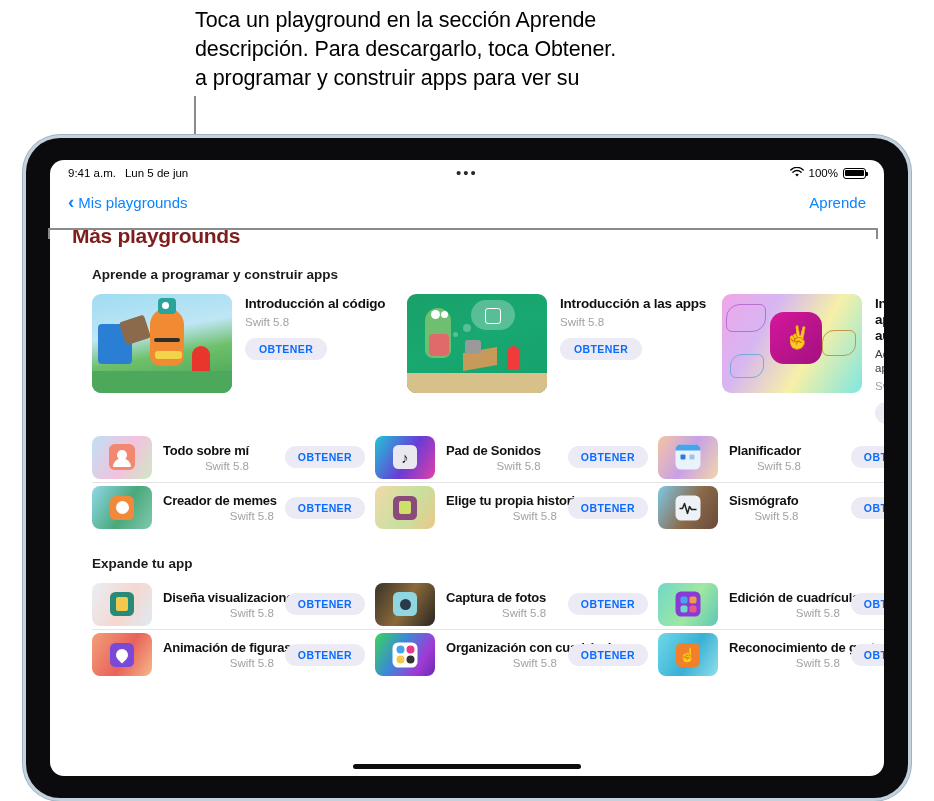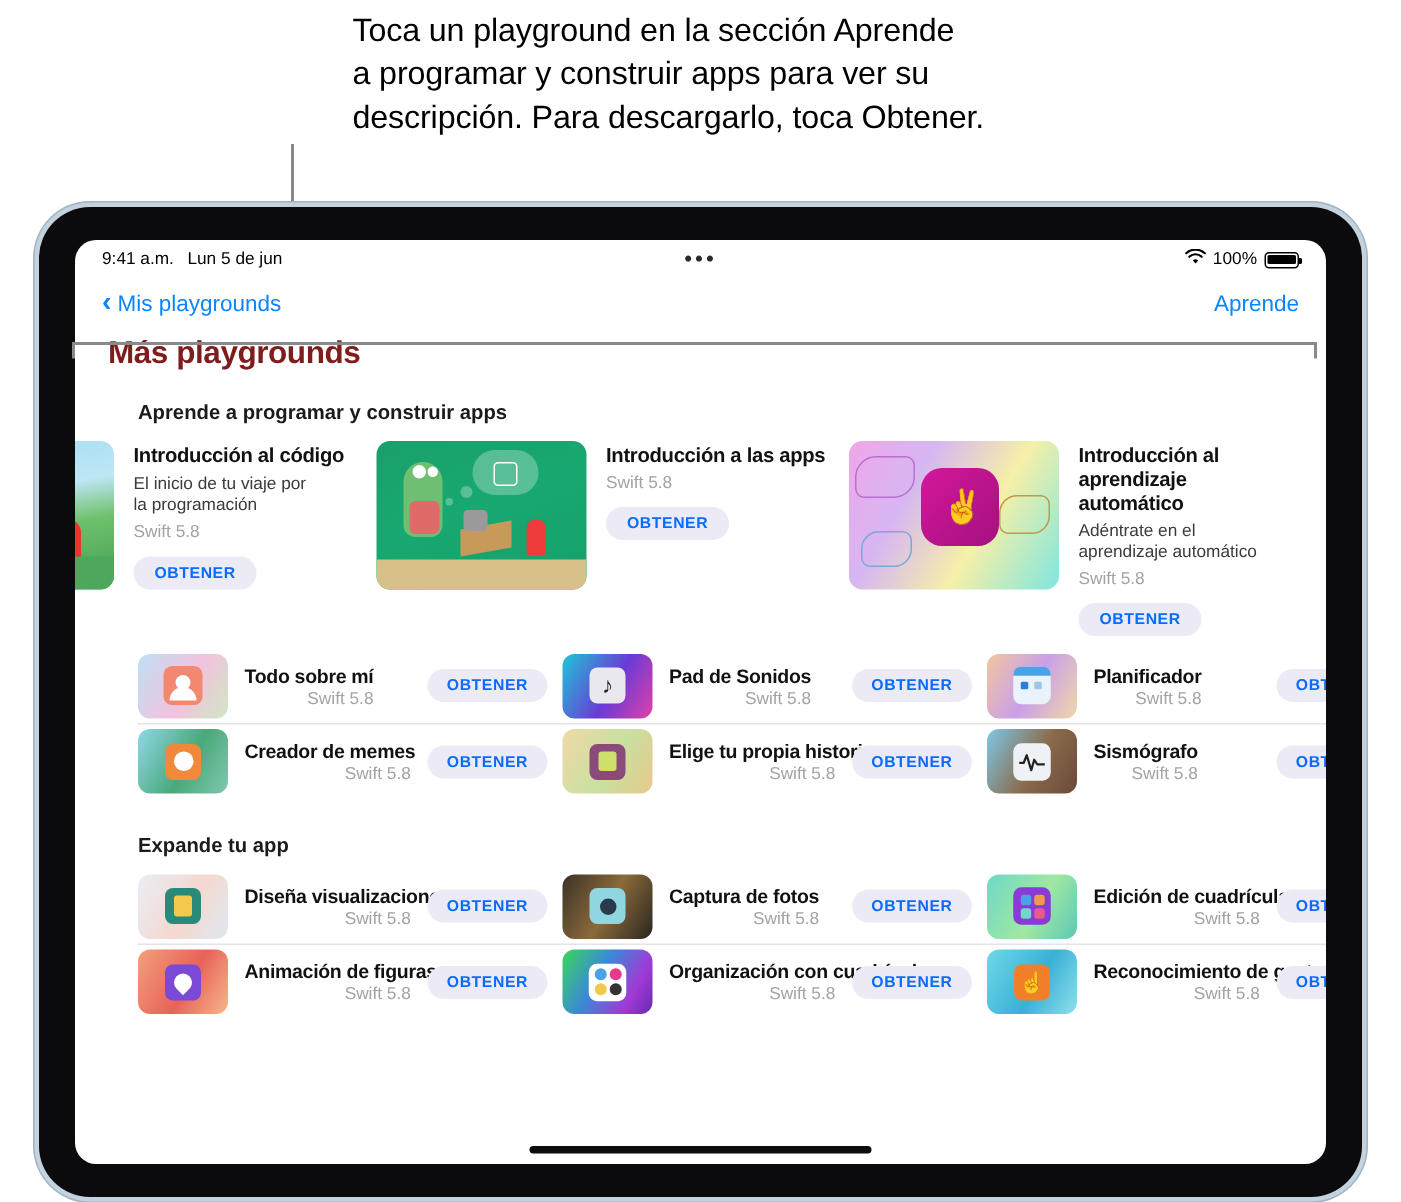--- a/index.html
+++ b/index.html
@@ -13,21 +13,21 @@
   
   #callout-text {
     position: absolute;
     left: 195px; top: 6px;
     width: 600px;
     font-size: 21.5px;
     line-height: 29px;
     color: #000;
     letter-spacing: -0.1px;
   }
-  #callout-text div { white-space: nowrap; margin-left: 40px; }
+  #callout-text div { white-space: nowrap; }
 
   #callout-leader {
     position: absolute;
     left: 194px; top: 96px;
     width: 2px; height: 132px;
     background: #8a8a8a;
   }
 
   
   #device-frame {
@@ -125,21 +125,20 @@
   .see-all {
     margin-left: auto; margin-right: 22px;
     font-size: 11.5px; font-weight: normal;
     color: #0a84ff; cursor: pointer;
   }
 
   
   #featured-row {
     display: flex; margin-top: 12px; margin-left: 20px;
     gap: 19px;
-    justify-content: flex-end;
   }
   .featured-card { display: flex; gap: 13px; width: 296px; flex: 0 0 auto; cursor: pointer; }
   .featured-thumb {
     width: 140px; height: 99px;
     border-radius: 9px; flex: 0 0 auto;
     position: relative; overflow: hidden;
   }
   .featured-info { padding-top: 2px; min-width: 0; }
   .featured-title {
     font-size: 13.5px; font-weight: 600;
@@ -219,22 +218,22 @@
     border-radius: 22%;
     display: flex; align-items: center; justify-content: center;
     font-size: 17px; color: #fff;
   }
 </style>
 </head>
 <body>
 
 <div id="callout-text">
   <div>Toca un playground en la sección Aprende</div>
+  <div>descripción. Para descargarlo, toca Obtener.</div>
   <div>a programar y construir apps para ver su</div>
-  <div>descripción. Para descargarlo, toca Obtener.</div>
 </div>
 <div id="callout-leader"></div>
 
 <div id="device-frame">
   <div id="top-speaker">
     <i style="left:0"></i>
       <i style="left:22px"></i>
       <i style="left:44px"></i>
       <i style="left:66px"></i>
   </div>
@@ -287,21 +286,20 @@
             <div style="position:absolute;left:58px;top:14px;width:34px;height:58px;background:#f08a33;border-radius:17px 17px 10px 10px;"></div>
             <div style="position:absolute;left:66px;top:4px;width:18px;height:16px;background:#2aa39a;border-radius:4px;"></div>
             <div style="position:absolute;left:70px;top:8px;width:7px;height:7px;background:#fff;border-radius:50%;"></div>
             <div style="position:absolute;left:62px;top:44px;width:26px;height:4px;background:#2e2e2e;border-radius:2px;"></div>
             <div style="position:absolute;left:63px;top:57px;width:27px;height:8px;background:#f2d34a;border-radius:3px;"></div>
             <div style="position:absolute;left:100px;top:52px;width:18px;height:28px;background:#e8362c;border-radius:9px 9px 3px 3px;"></div>
             <div style="position:absolute;left:0;bottom:0;width:100%;height:22px;background:#4ea85c;"></div>
           </div>
           <div class="featured-info">
             <div class="featured-title">Introducción al código</div>
-            <div class="featured-sub">El inicio de tu viaje por la programación</div>
             <div class="featured-swift">Swift 5.8</div>
             <div class="get-pill">OBTENER</div>
           </div>
         </div>
 
         <div class="featured-card">
           <div class="featured-thumb" style="background:linear-gradient(160deg,#1aa06a 0%,#18a870 45%,#16a06c 100%);">
             <div style="position:absolute;left:64px;top:6px;width:44px;height:30px;background:rgba(255,255,255,.28);border-radius:16px;"></div>
             <div style="position:absolute;left:78px;top:14px;width:16px;height:16px;border:1.6px solid #fff;border-radius:3px;"></div>
             <div style="position:absolute;left:56px;top:30px;width:8px;height:8px;background:rgba(255,255,255,.28);border-radius:50%;"></div>

